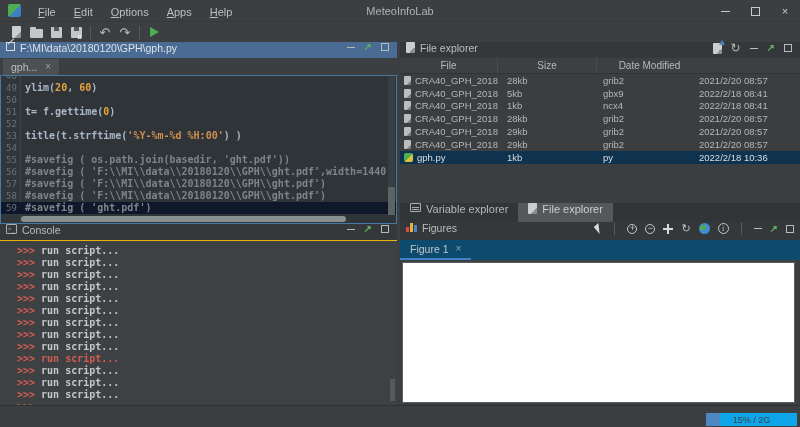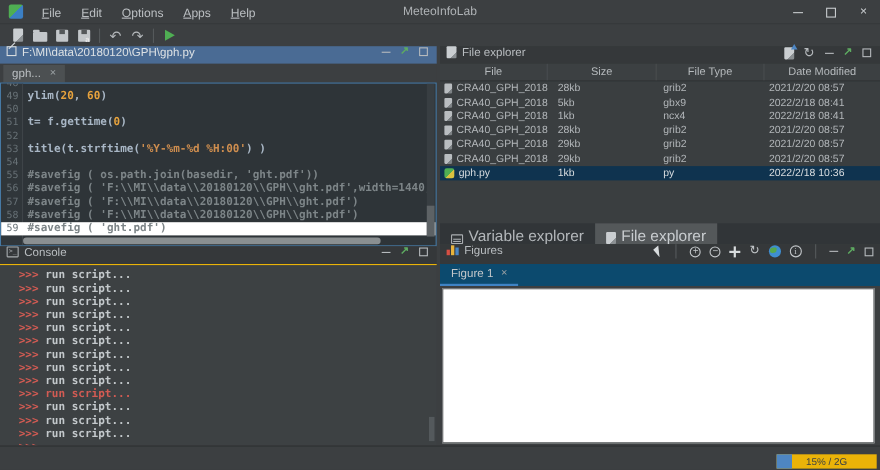--- a/index.html
+++ b/index.html
@@ -50,21 +50,21 @@
   #editor-title .path{font-size:10.5px;color:#dde1e4;}
   .i-edit{width:9px;height:9px;border:1px solid #d8dcde;position:relative;flex:none;}
   .i-edit::after{content:"";position:absolute;left:1px;top:1px;width:8px;height:1px;background:#d8dcde;transform:rotate(-45deg);transform-origin:left;}
   #editor-tabbar{height:17px;background:#3c3f41;display:flex;align-items:flex-end;padding-left:3px;}
   #editor-tab{height:16px;background:#4c5052;display:flex;align-items:center;gap:8px;padding:0 8px;font-size:10.5px;color:#bbbfc2;}
   .tab-close{color:#9aa0a3;font-size:10px;line-height:1;}
   #code-area{position:absolute;left:0;top:33px;right:0;bottom:0;background:#2e3438;border:1px solid #4679a4;overflow:hidden;}
   #gutter-strip{position:absolute;left:0;top:0;bottom:0;width:20px;background:#30363a;border-right:1px solid #3e4448;}
   #code-lines{position:absolute;left:0;top:-6px;right:0;font-family:"DejaVu Sans Mono",monospace;font-size:10px;line-height:12px;font-weight:600;white-space:pre;}
   .code-row{display:flex;height:12px;}
-  .code-row.current{background:#ffffff;}
+  .code-row.current{background:#0f172a;}
   .gut{width:20px;flex:none;color:#687277;padding-left:5px;font-size:9px;font-weight:normal;}
   .code{padding-left:4px;overflow:hidden;}
   .tk-plain{color:#a9b7c6;} .tk-num{color:#e8a33d;} .tk-str{color:#cf8e4f;} .tk-comment{color:#7d8588;}
   #h-scroll{position:absolute;left:20px;bottom:1px;height:6px;width:325px;background:#8a8f91;border-radius:3px;}
   #v-scroll{position:absolute;right:1px;top:0;bottom:8px;width:7px;background:#383e42;}
   #v-thumb{position:absolute;right:0;bottom:0;width:7px;height:28px;background:#5d6265;}
 
   
   #console-panel{position:absolute;left:0;top:224px;width:397px;height:181px;background:#3d4143;}
   #console-title{height:17px;background:#35383a;border-bottom:1px solid #eab308;}
@@ -89,21 +89,21 @@
   .fx-row.selected{background:#0f334f;color:#d9dde0;}
   .cell{overflow:hidden;flex:none;}
   .c-name{width:98px;padding-left:4px;display:flex;align-items:center;gap:4px;}
   .c-size{width:99px;padding-left:9px;}
   .c-type{width:98px;padding-left:6px;}
   .c-date{width:105px;padding-left:4px;}
   .fi{flex:none;}
   .doc-icon{width:7px;height:9px;background:linear-gradient(135deg,#b9bdc0 70%,#7d8285 70%);border-radius:1px;}
   .py-icon{width:9px;height:9px;border-radius:2px;background:linear-gradient(135deg,#4fae53 0 55%,#d8c13f 55% 100%);}
   #fx-tabs{position:absolute;left:0;bottom:0;height:19px;width:100%;background:#313538;display:flex;align-items:center;}
-  .fx-tab{display:flex;align-items:flex-end;gap:5px;padding:0 10px;height:19px;font-size:14px;color:#b3b7ba;}
+  .fx-tab{display:flex;align-items:flex-start;gap:5px;padding:0 10px;height:19px;font-size:11px;color:#b3b7ba;}
   .fx-tab.active{background:#54585a;color:#c9cdd0;}
   .i-vars{width:11px;height:9px;border:1px solid #a9adb0;border-radius:1px;position:relative;flex:none;}
   .i-vars::after{content:"";position:absolute;left:1px;top:3px;width:7px;height:1px;background:#a9adb0;box-shadow:0 2px 0 #a9adb0;}
 
   
   #fig-panel{position:absolute;left:400px;top:222px;width:400px;height:183px;background:#3c3f41;}
   #fig-title{height:18px;background:#35383a;}
   .i-chart{display:flex;align-items:flex-end;gap:1px;height:10px;flex:none;}
   .i-chart span{width:3px;display:block;}
   #fig-toolbar{margin-left:auto;display:flex;align-items:center;gap:8px;}
@@ -115,21 +115,21 @@
   .i-pan::after{content:"";position:absolute;left:4px;top:0;width:2px;height:10px;background:#d8dcde;}
   .i-globe{width:11px;height:11px;border-radius:50%;background:#3f8ed1;position:relative;overflow:hidden;}
   .i-globe::after{content:"";position:absolute;left:1px;top:2px;width:6px;height:5px;border-radius:50% 20% 60% 30%;background:#55a84f;}
   .i-info{width:11px;height:11px;border:1px solid #c3c7ca;border-radius:50%;display:flex;align-items:center;justify-content:center;font-size:8px;color:#c3c7ca;font-family:"Liberation Serif",serif;}
   #fig-tabrow{position:absolute;left:0;top:18px;height:20px;width:100%;background:#0c4a6e;display:flex;}
   #fig-tab{height:20px;display:flex;align-items:center;gap:7px;padding:0 10px;font-size:10.5px;color:#c3c7ca;border-bottom:2px solid #3f83c4;}
   #fig-canvas{position:absolute;left:2px;right:5px;top:40px;bottom:2px;background:#ffffff;border:1px solid #5b5e60;}
 
   
   #statusbar{position:absolute;left:0;top:405px;width:800px;height:22px;background:#3c3f41;border-top:1px solid #2e3133;}
-  #memory{position:absolute;right:3px;top:7px;width:91px;height:13px;background:#eab308;}
+  #memory{position:absolute;right:3px;top:7px;width:91px;height:13px;background:#0ea5e9;}
   #memory-fill{position:absolute;left:0;top:0;bottom:0;background:#4e86c2;}
   #memory-text{position:absolute;inset:0;display:flex;align-items:center;justify-content:center;font-size:9px;color:#3d4144;}
 </style>
 </head>
 <body>
 
 <div id="app">
 
   <div id="menubar">
     <span id="app-icon"></span>
@@ -235,21 +235,20 @@
         <span class="i-doc blue-up"></span>
         <span class="i-sync">↻</span>
         <span class="pc-min"></span>
         <span class="pc-float">↗</span>
         <span class="pc-max"></span>
       </span>
     </div>
     <div id="fx-header">
       <span class="fx-col" style="width:98px">File</span>
       <span class="fx-col" style="width:99px">Size</span>
-      <span class="fx-col" style="width:98px">File Type</span>
       <span class="fx-col" style="width:105px;border-right:none">Date Modified</span>
     </div>
     <div id="fx-rows">
         <div class="fx-row">
           <span class="cell c-name">
             <span class="fi doc-icon"></span>
             <span>CRA40_GPH_2018012...</span>
           </span>
           <span class="cell c-size">28kb</span>
           <span class="cell c-type">grib2</span>

